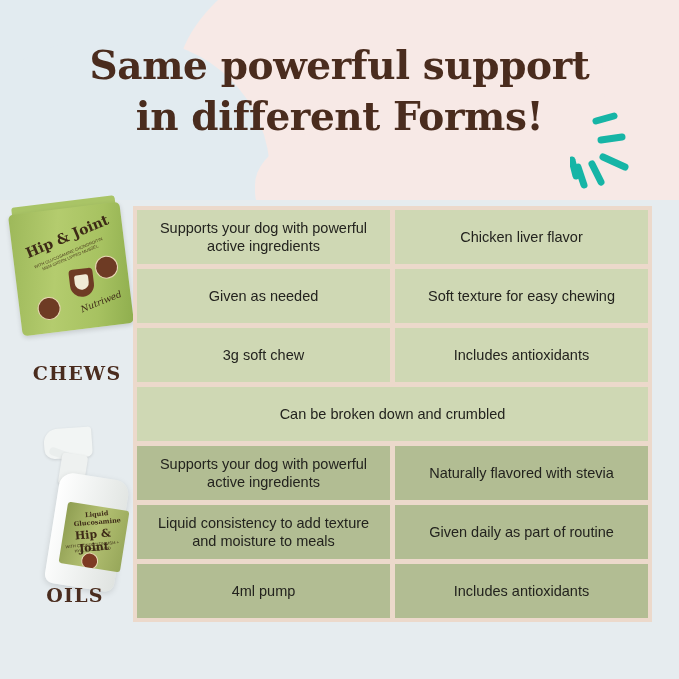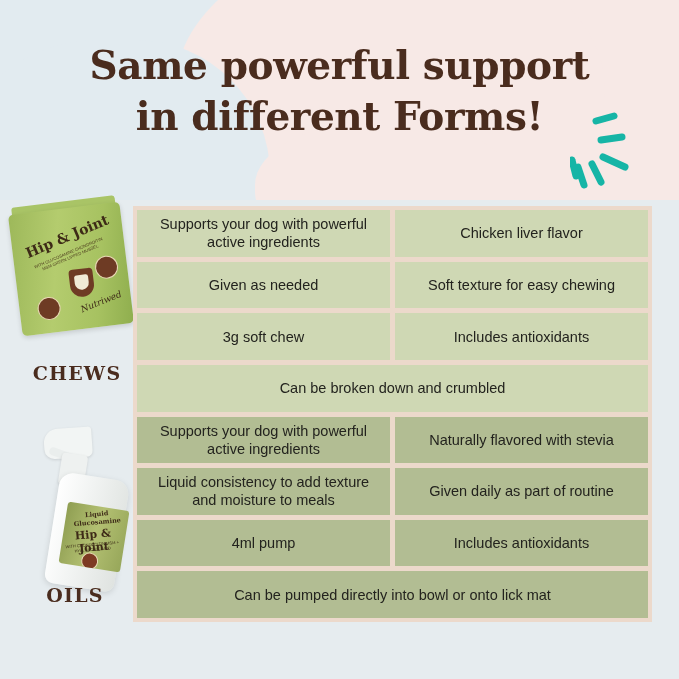--- a/index.html
+++ b/index.html
@@ -378,19 +378,16 @@
       <div class="cell">Naturally flavored with stevia</div>
     </div>
     <div class="row oils">
       <div class="cell">Liquid consistency to add texture and moisture to meals</div>
       <div class="cell">Given daily as part of routine</div>
     </div>
     <div class="row oils">
       <div class="cell">4ml pump</div>
       <div class="cell">Includes antioxidants</div>
     </div>
-    <div class="row oils">
-      <div class="cell wide">Can be pumped directly into bowl or onto lick mat</div>
-    </div>
 
   </div>
 
 </div>
 
 </body></html>

